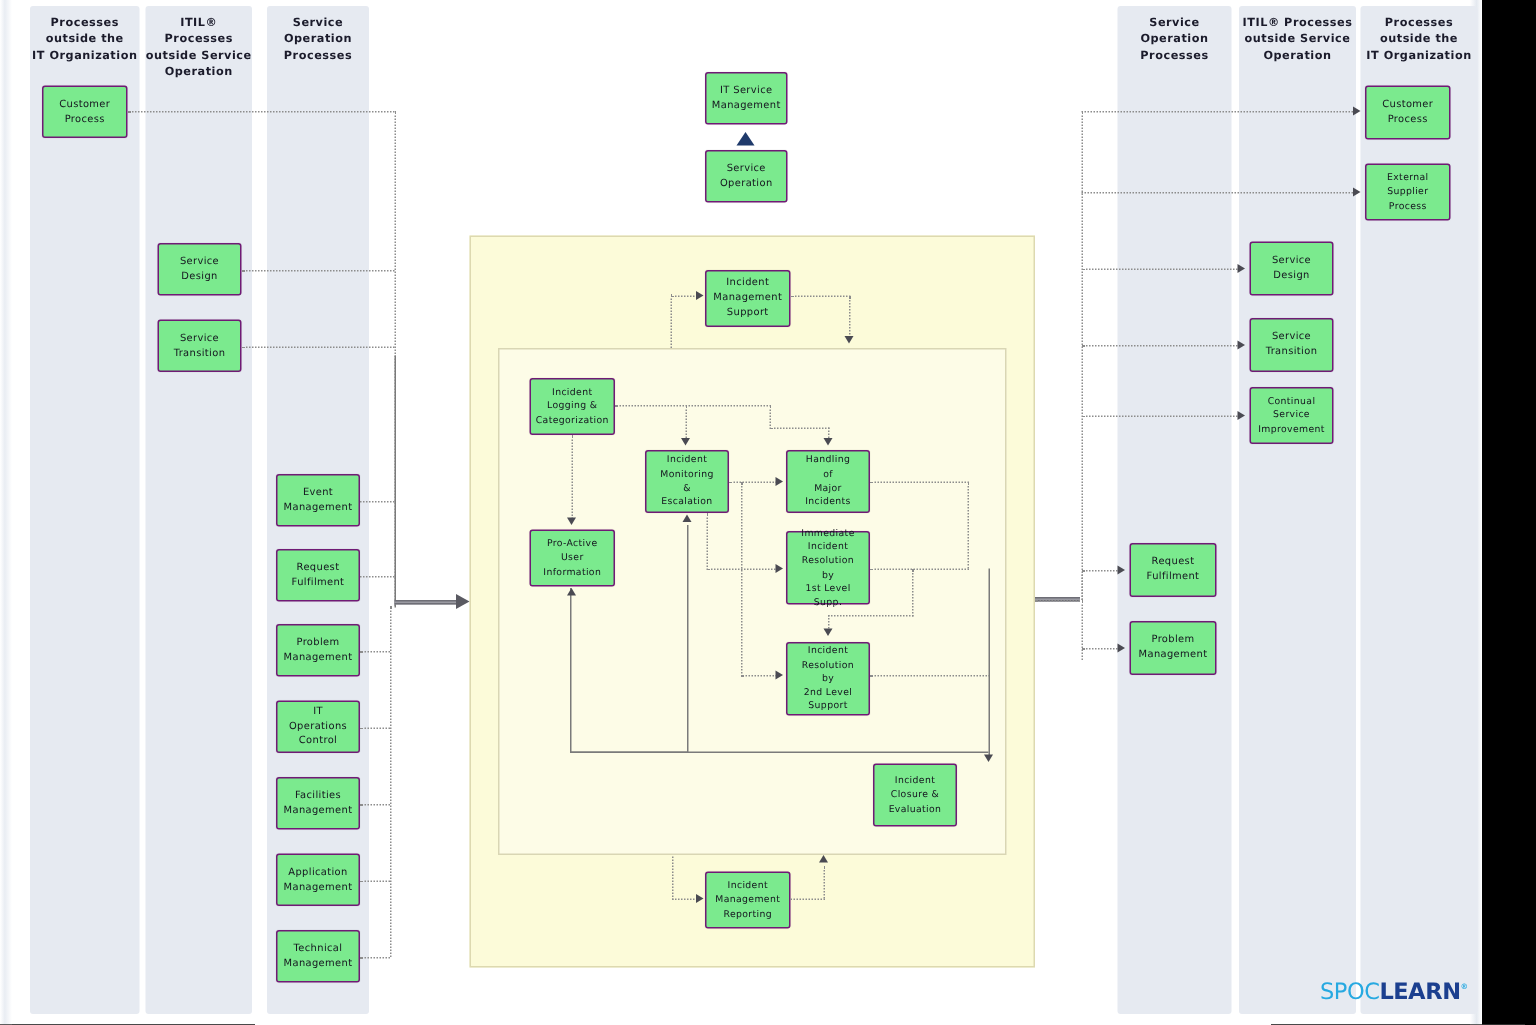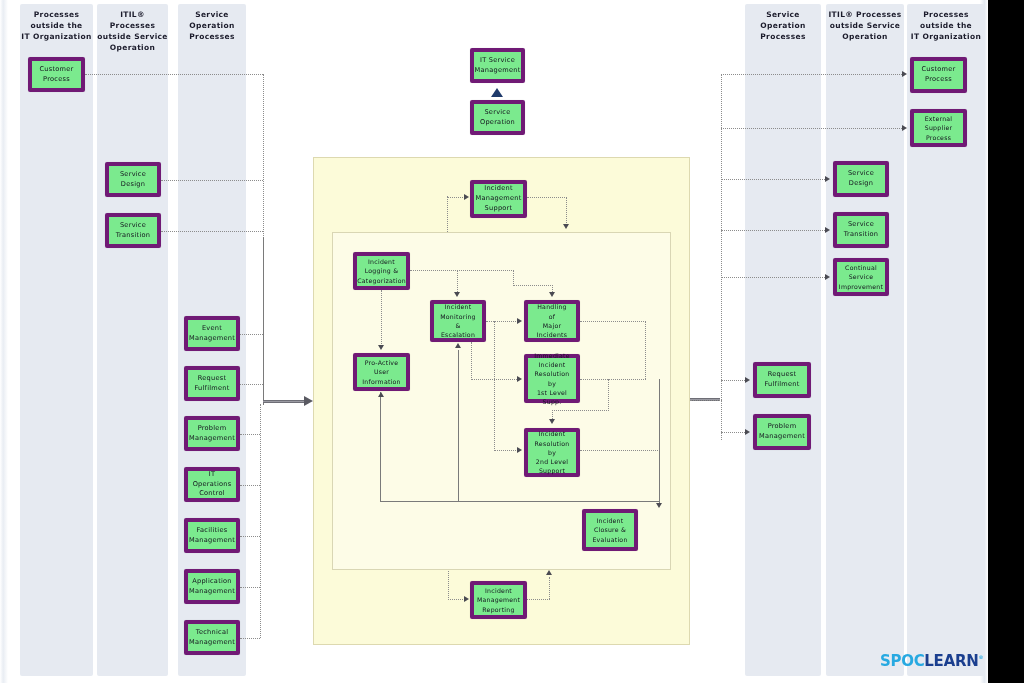--- a/index.html
+++ b/index.html
@@ -47,21 +47,21 @@
     font-weight: bold;
     color: #1b1b2b;
     line-height: 1.45;
     letter-spacing: 0.35px;
   }
 
   
   .node {
     position: absolute;
     background: #7bea8e;
-    border: 4px solid #701a75;
+    border: 1px solid #701a75;
     border-radius: 2px;
     display: flex;
     align-items: center;
     justify-content: center;
     text-align: center;
     font-size: 6.6px;
     line-height: 1.5;
     color: #14141e;
     letter-spacing: 0.25px;
     padding: 1px 16px;
@@ -122,21 +122,21 @@
   }
 
   
   #logo {
     position: absolute;
     display: flex;
     align-items: baseline;
     font-weight: bold;
     letter-spacing: -0.3px;
   }
-  #logo .spoc { color: #27a9e1; font-size: 15px; font-weight: bold; }
+  #logo .spoc { color: #27a9e1; font-size: 15px; font-weight: normal; }
   #logo .learn { color: #1b3f8f; font-size: 15px; font-weight: bold; }
   #logo .tm { color: #27a9e1; font-size: 5px; vertical-align: super; position: relative; top: -7px; }
   .logo-a {
     display: inline-block;
     transform: scaleX(-1);
   }
 </style>
 </head>
 <body>
 

